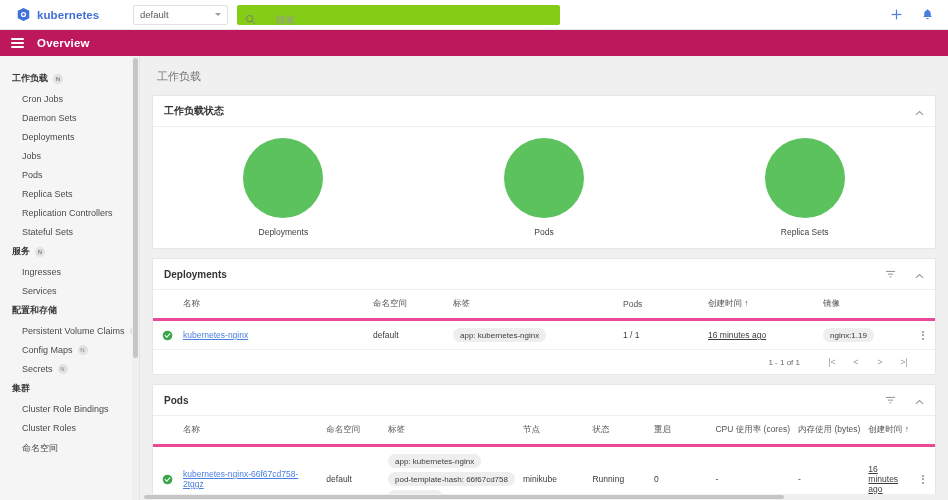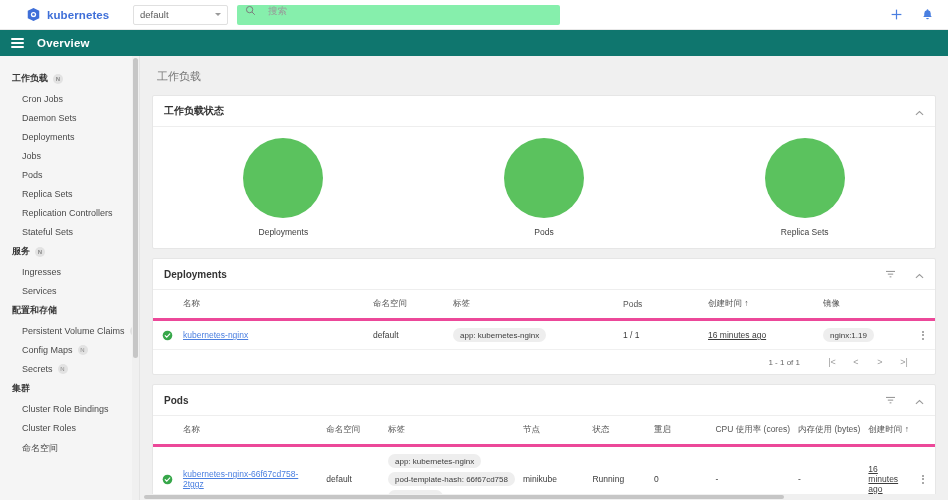--- a/index.html
+++ b/index.html
@@ -8,49 +8,49 @@
     font-family: "Liberation Sans", sans-serif;
     background: #fff; overflow: hidden;
   }
   #app { width: 948px; height: 500px; position: relative; background: #fafafa; }
 
   
   .topbar {
     height: 30px; background: #fff; display: flex; align-items: center;
     border-bottom: 1px solid #e8e8e8; position: relative; z-index: 5;
   }
-  .brand { display: flex; align-items: center; gap: 6px; padding-left: 26px; width: 125px; }
+  .brand { display: flex; align-items: center; gap: 6px; padding-left: 16px; width: 125px; }
   .k8s-logo { width: 15px; height: 15px; flex: 0 0 15px; }
   .brand-text { font-size: 11.5px; font-weight: bold; color: #3f6fd8; letter-spacing: .1px; }
 
   .ns-select {
     margin-left: 8px; width: 95px; height: 20px; border: 1px solid #e0e0e0;
     border-radius: 2px; background: #fff; display: flex; align-items: center;
     justify-content: space-between; padding: 0 6px; cursor: pointer;
   }
   .ns-select .lbl { font-size: 9.5px; color: #5a5a5a; }
   .caret { width:0;height:0;border-left:3px solid transparent;border-right:3px solid transparent;border-top:3.5px solid #9a9a9a; }
 
   .search-box {
-    margin-left: 9px; height: 20px; width: 323px; background: #86efac;
-    border-radius: 2px; display: flex; align-items: flex-start; padding: 0 8px; gap: 12px;
+    margin-left: 9px; height: 20px; width: 323px; background: #84cc16;
+    border-radius: 2px; display: flex; align-items: flex-end; padding: 0 8px; gap: 20px;
   }
   .search-box .mag { flex: 0 0 11px; }
   .search-input {
     border: none; background: transparent; outline: none; font-size: 9.5px;
     color: #3c3c3c; width: 100%; font-family: "Liberation Sans", sans-serif;
   }
   .search-input::placeholder { color: #999; }
 
   .top-actions { margin-left: auto; display: flex; align-items: center; gap: 18px; padding-right: 14px; }
   .icon-btn { cursor: pointer; display: flex; align-items: center; justify-content: center; }
 
   
   .bluebar {
-    height: 26px; background: #0f766e; display: flex; align-items: center;
+    height: 26px; background: #be185d; display: flex; align-items: center;
     gap: 13px; padding-left: 11px; position: relative; z-index: 4;
   }
   .hamburger { width: 13px; display: flex; flex-direction: column; gap: 2.5px; cursor: pointer; }
   .hamburger i { display: block; height: 1.6px; background: #fff; border-radius: 1px; }
   .bluebar-title { color: #fff; font-size: 11.5px; font-weight: bold; letter-spacing: .2px; }
 
   
   .body-wrap { display: flex; height: 444px; }
 
   

